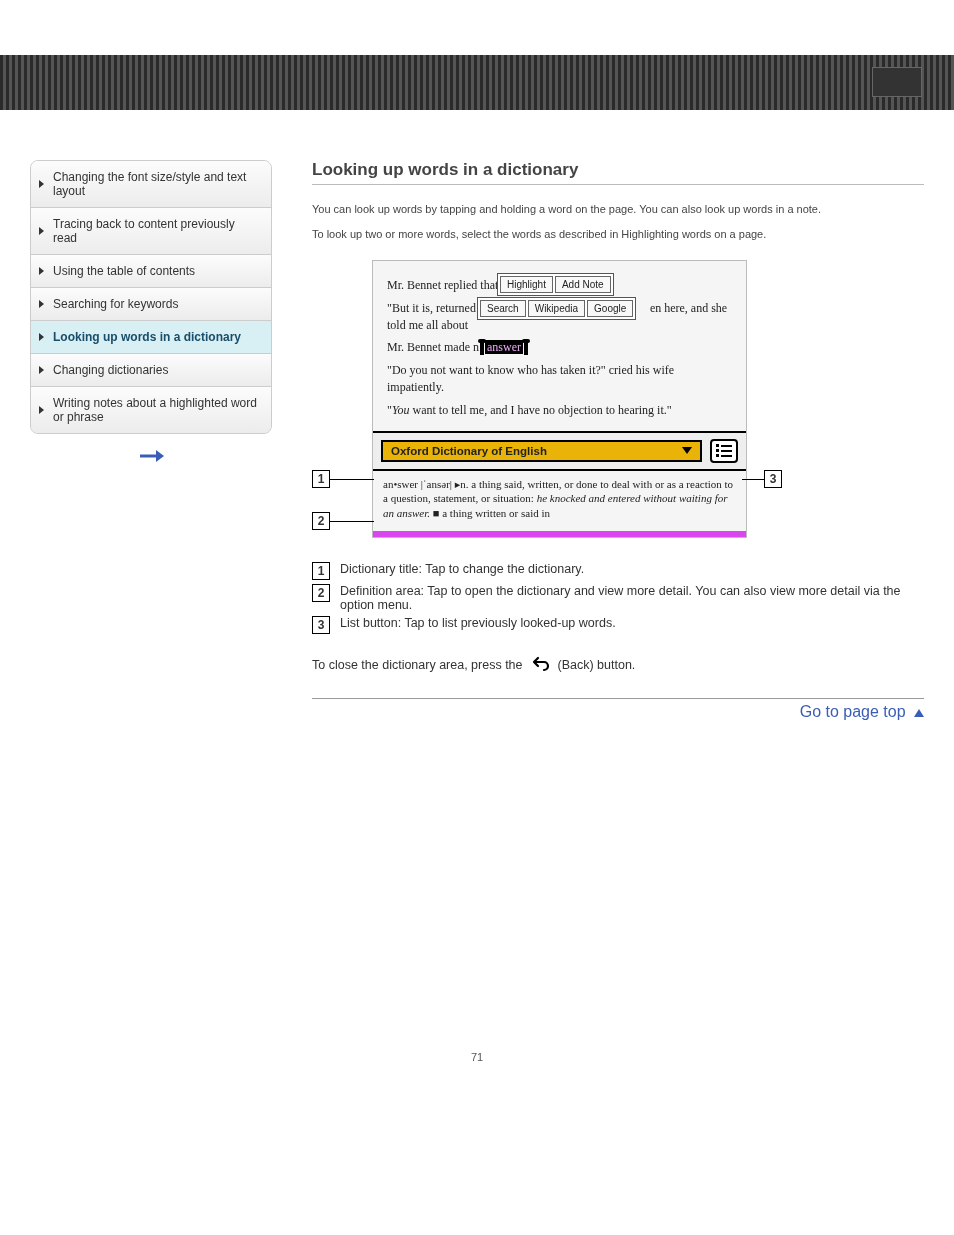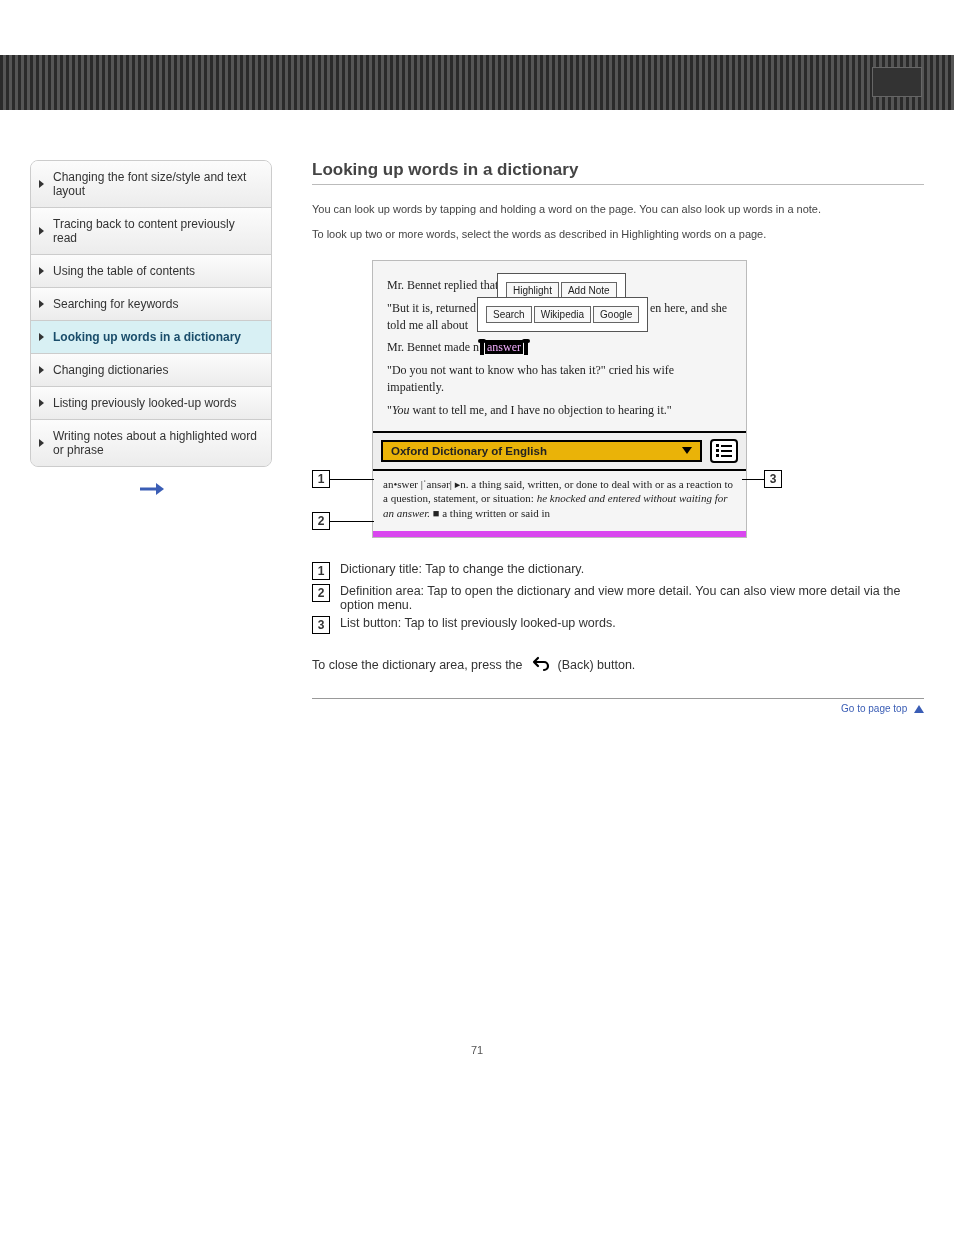--- a/index.html
+++ b/index.html
@@ -109,21 +109,21 @@
     padding: 10px 14px 0 14px;
     font-family: Georgia, serif;
     font-size: 12px;
     color: #222;
   }
   .ereader p { margin: 6px 0; line-height: 1.4; }
   .popup-buttons {
     position: absolute;
     background: #fff;
     border: 1px solid #555;
-    padding: 8px;
+    padding: 2px;
     display: flex;
     gap: 2px;
   }
   .pop-btn {
     border: 1px solid #666;
     background: #f8f8f8;
     padding: 2px 6px;
     font-family: Arial, sans-serif;
     font-size: 10px;
     cursor: pointer;
@@ -256,21 +256,21 @@
   .back-icon {
     display: inline-block;
     vertical-align: middle;
     margin: 0 4px;
   }
   .top-link-row {
     border-top: 1px solid #999;
     margin-top: 10px;
     padding-top: 4px;
     text-align: right;
-    font-size: 10px;
+    font-size: 16px;
   }
   .top-link {
     color: #3a5db5;
     text-decoration: none;
     cursor: pointer;
   }
   .top-tri {
     display: inline-block;
     width: 0; height: 0;
     border-left: 5px solid transparent;
@@ -308,23 +308,20 @@
         <span>Using the table of contents</span>
       </div>
       <div class="nav-item">
         <span>Searching for keywords</span>
       </div>
       <div class="nav-item active">
         <span>Looking up words in a dictionary</span>
       </div>
       <div class="nav-item">
         <span>Changing dictionaries</span>
-      </div>
-      <div class="nav-item">
-        <span>Listing previously looked-up words</span>
       </div>
       <div class="nav-item">
         <span>Writing notes about a highlighted word or phrase</span>
       </div>
     </div>
     <div class="nav-arrow-wrap">
       <span class="nav-arrow">
         <svg width="24" height="12" viewBox="0 0 24 12">
           <line x1="0" y1="6" x2="18" y2="6" stroke="#3a5db5" stroke-width="3"></line>
           <polygon points="16,0 24,6 16,12" fill="#3a5db5"></polygon>

